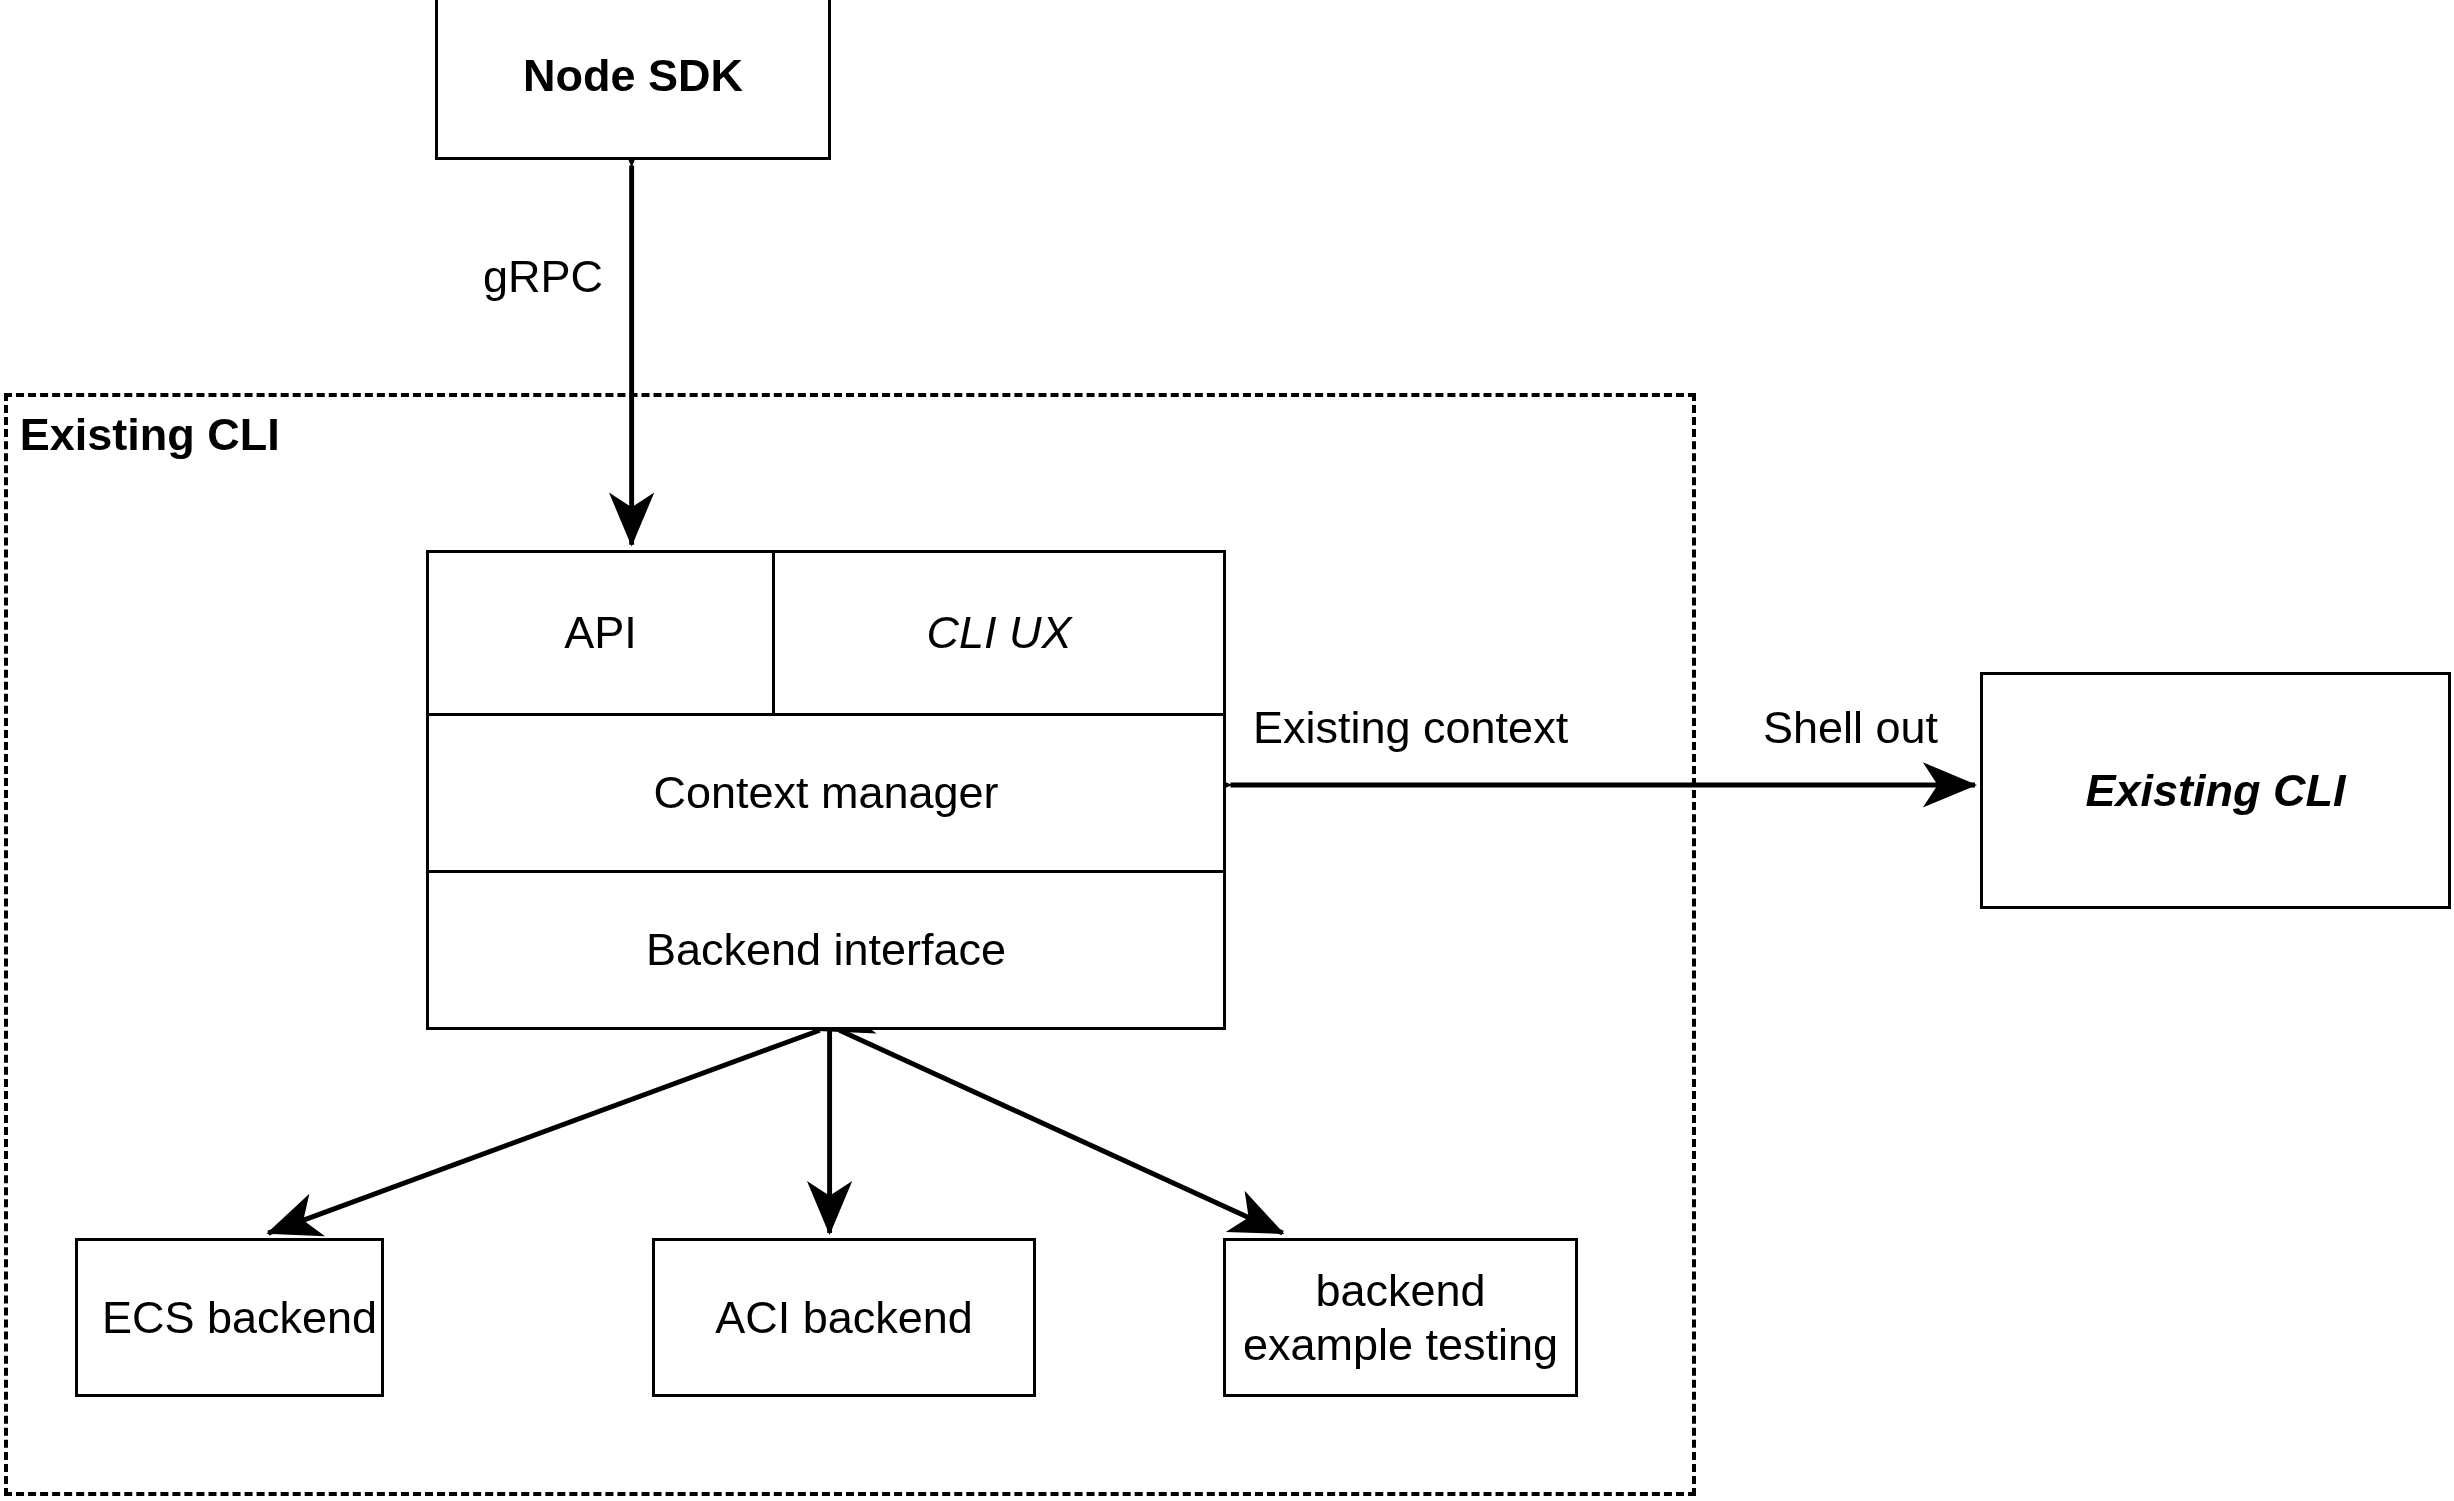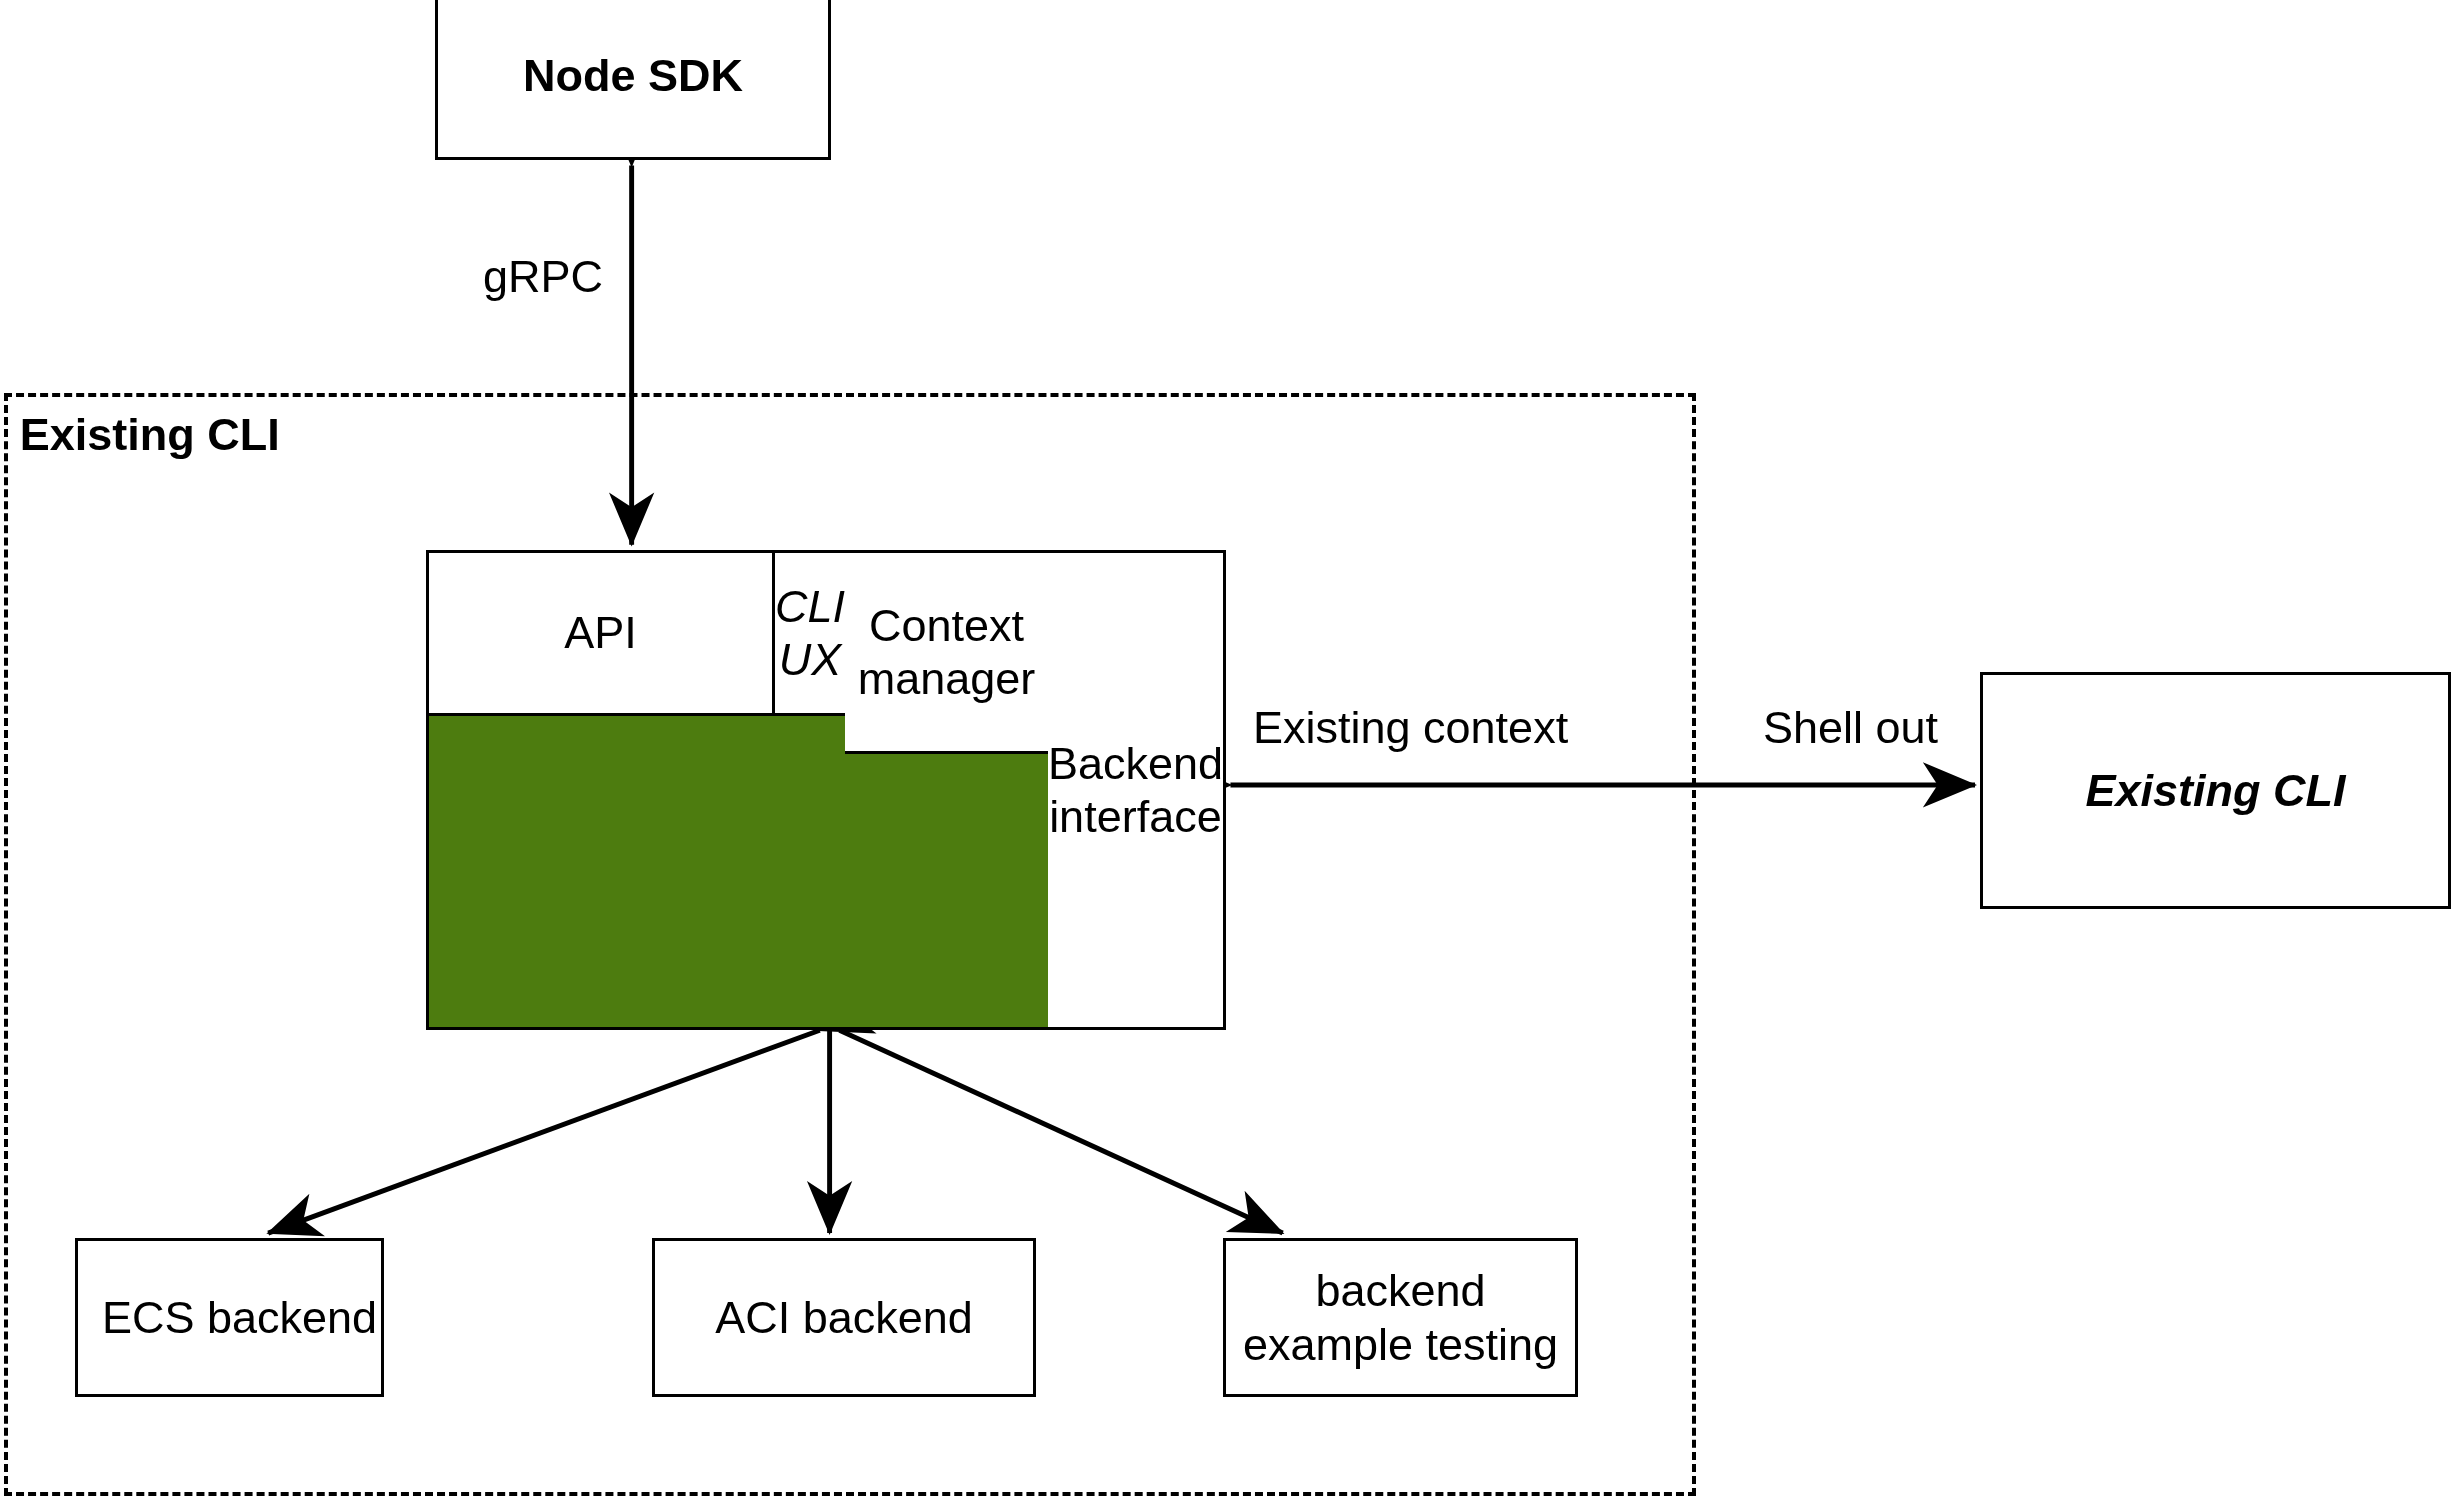--- a/index.html
+++ b/index.html
@@ -72,21 +72,21 @@
   #stack {
     position: absolute;
     left: 426px;
     top: 550px;
     width: 800px;
     height: 480px;
     box-sizing: border-box;
     border: 3.9px solid #000000;
     background: #4d7c0f;
     display: flex;
-    flex-direction: row;
+    flex-direction: column;
   }
   #stack-row-top {
     display: flex;
     height: 160px;
     border-bottom: 3.9px solid #000000;
   }
   #node-api {
     width: 346px;
     border: none;
     border-right: 3.9px solid #000000;
@@ -95,21 +95,21 @@
     left: auto; top: auto;
   }
   #node-cli-ux {
     flex: 1;
     border: none;
     height: 100%;
     position: relative;
     left: auto; top: auto; font-style: italic;
   }
   #node-context-manager {
-    height: 201px;
+    height: 157px;
     border: none;
     border-bottom: 3.9px solid #000000;
     position: relative;
     left: auto; top: auto;
     width: 100%;
   }
   #node-backend-interface {
     flex: 1;
     border: none;
     position: relative;

